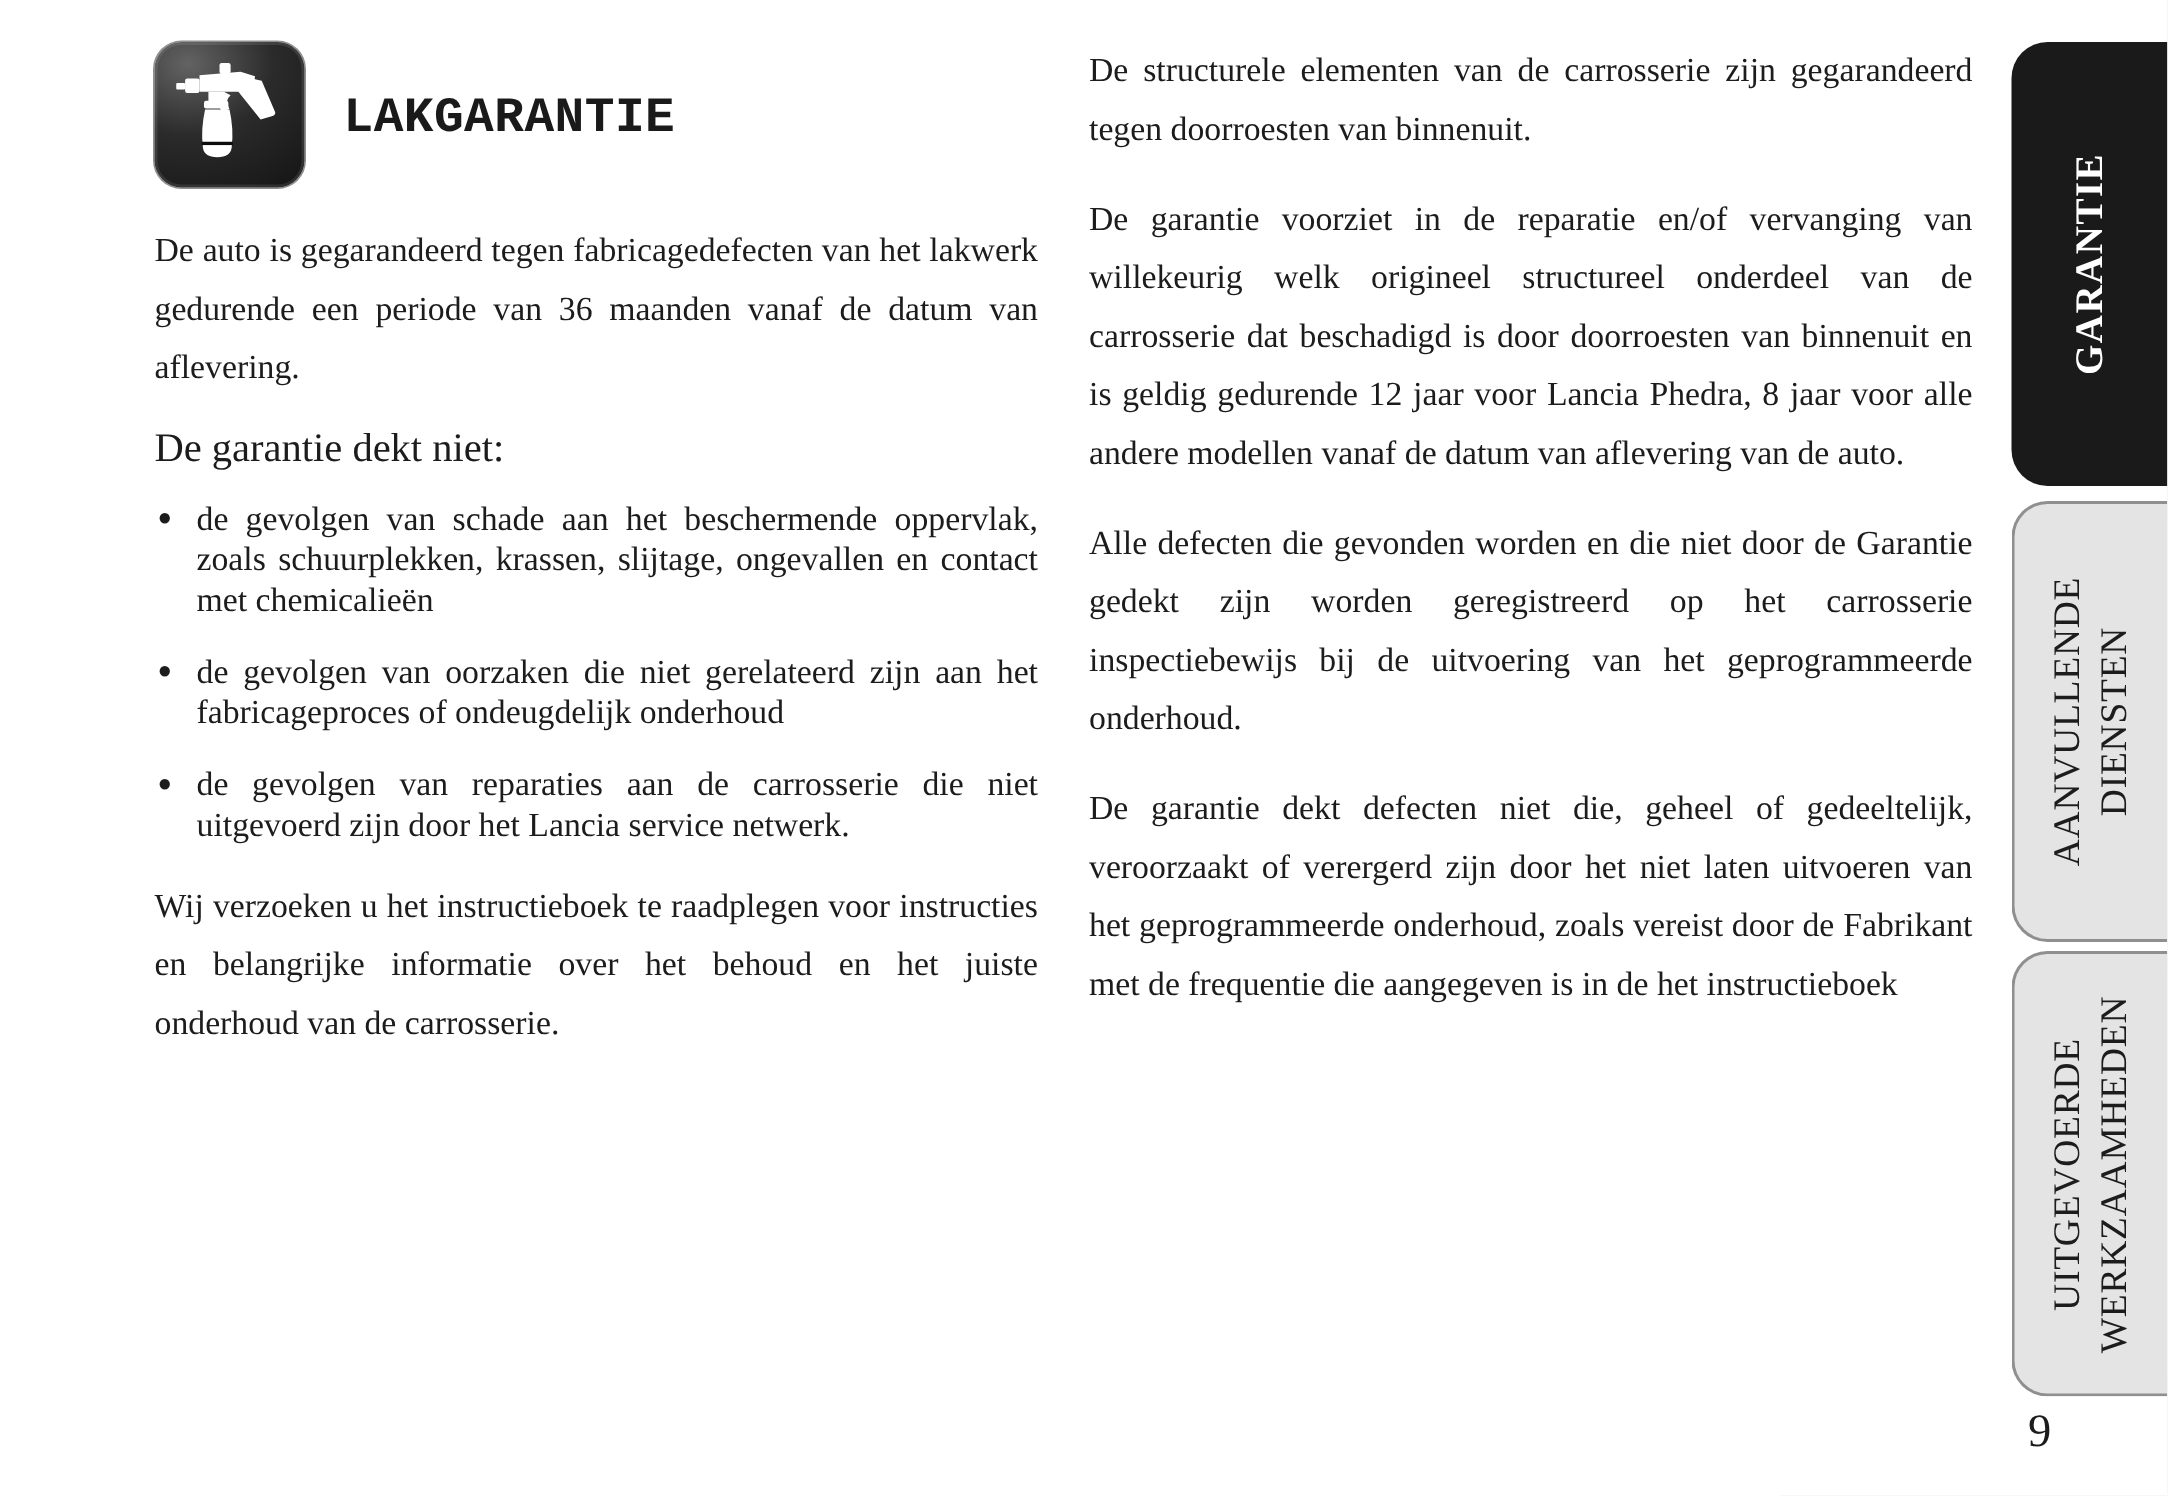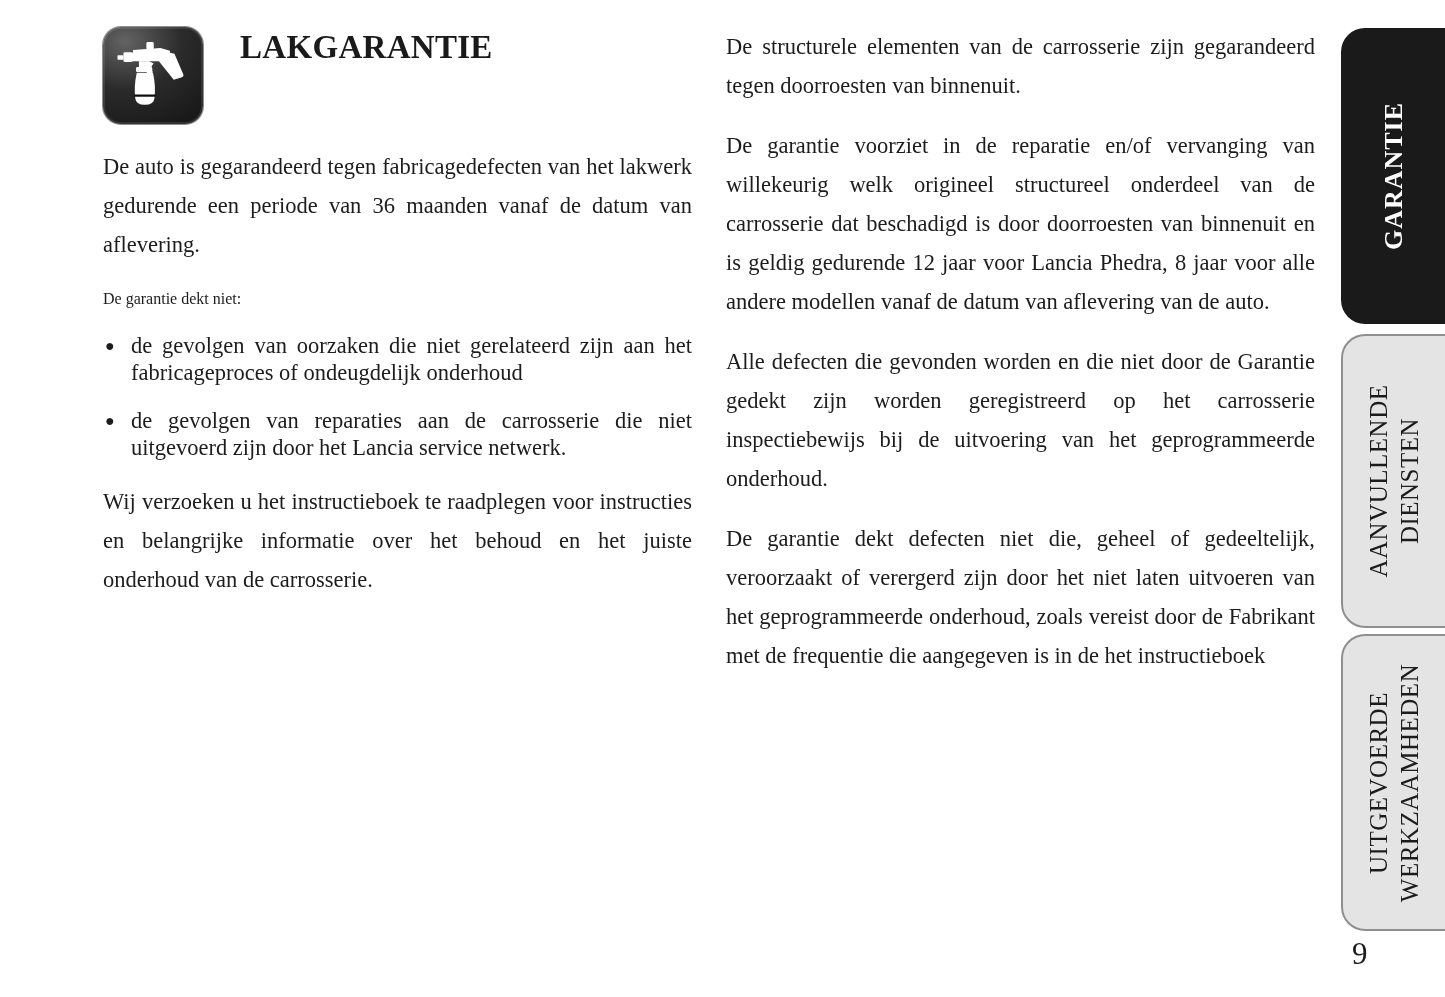--- a/index.html
+++ b/index.html
@@ -16,21 +16,21 @@
   .columns {
     position: absolute;
     left: 103px;
     top: 27px;
     display: flex;
     gap: 34px;
   }
   .col { width: 589px; flex: 0 0 auto; }
 
   .col-header { display: flex; margin-bottom: 22px; }
-  .header-left  { align-items: flex-start;  gap: 37px; height: 98px; }
+  .header-left  { align-items: center;  gap: 26px; height: 98px; font-family: Liberation Mono, monospace; }
   .header-right { align-items: flex-start; gap: 26px; min-height: 98px; }
 
   .icon-tile {
     width: 100px; height: 97px; flex: 0 0 auto;
     border-radius: 18px;
     background: radial-gradient(150% 130% at 22% 15%, #636363 0%, #2b2b2b 38%, #0c0c0c 100%);
     box-shadow: inset 0 0 0 2px rgba(255,255,255,0.10), 0 0 0 1px #8f8f8f;
     display: flex; align-items: center; justify-content: center;
   }
 
@@ -46,21 +46,21 @@
   h1.page-heading .h-line { display: block; }
 
   p.body-text {
     margin: 0 0 21px 0;
     font-size: 22.5px;
     line-height: 39px;
     text-align: justify;
   }
   p.list-intro {
     margin: 0 0 20px 0;
-    font-size: 16px;
+    font-size: 27px;
     line-height: 27px;
   }
 
   ul.exclusions { list-style: none; margin: 0 0 21px 0; padding: 0; }
   ul.exclusions li {
     position: relative;
     padding-left: 28px;
     margin-bottom: 21px;
     font-size: 22.5px;
     line-height: 27px;
@@ -139,20 +139,21 @@
             <rect x="25" y="75" width="28" height="3" fill="#0d0d0d"></rect>
           </svg>
         </div>
         <h1 class="page-heading">LAKGARANTIE</h1>
       </header>
 
       <p class="body-text">De auto is gegarandeerd tegen fabricagedefecten van het lakwerk gedurende een periode van 36 maanden vanaf de datum van aflevering.</p>
       <p class="list-intro">De garantie dekt niet:</p>
 
       <ul class="exclusions">
+        <li>de gevolgen van schade aan het beschermende oppervlak, zoals schuurplekken, krassen, slijtage, ongevallen en contact met chemicalieën</li>
         <li>de gevolgen van oorzaken die niet gerelateerd zijn aan het fabricageproces of ondeugdelijk onderhoud</li>
         <li>de gevolgen van reparaties aan de carrosserie die niet uitgevoerd zijn door het Lancia service netwerk.</li>
       </ul>
 
       <p class="body-text">Wij verzoeken u het instructieboek te raadplegen voor instructies en belangrijke informatie over het behoud en het juiste onderhoud van de carrosserie.</p>
     </section>
 
     <section class="col">
 
       <p class="body-text">De structurele elementen van de carrosserie zijn gegarandeerd tegen doorroesten van binnenuit.</p>

